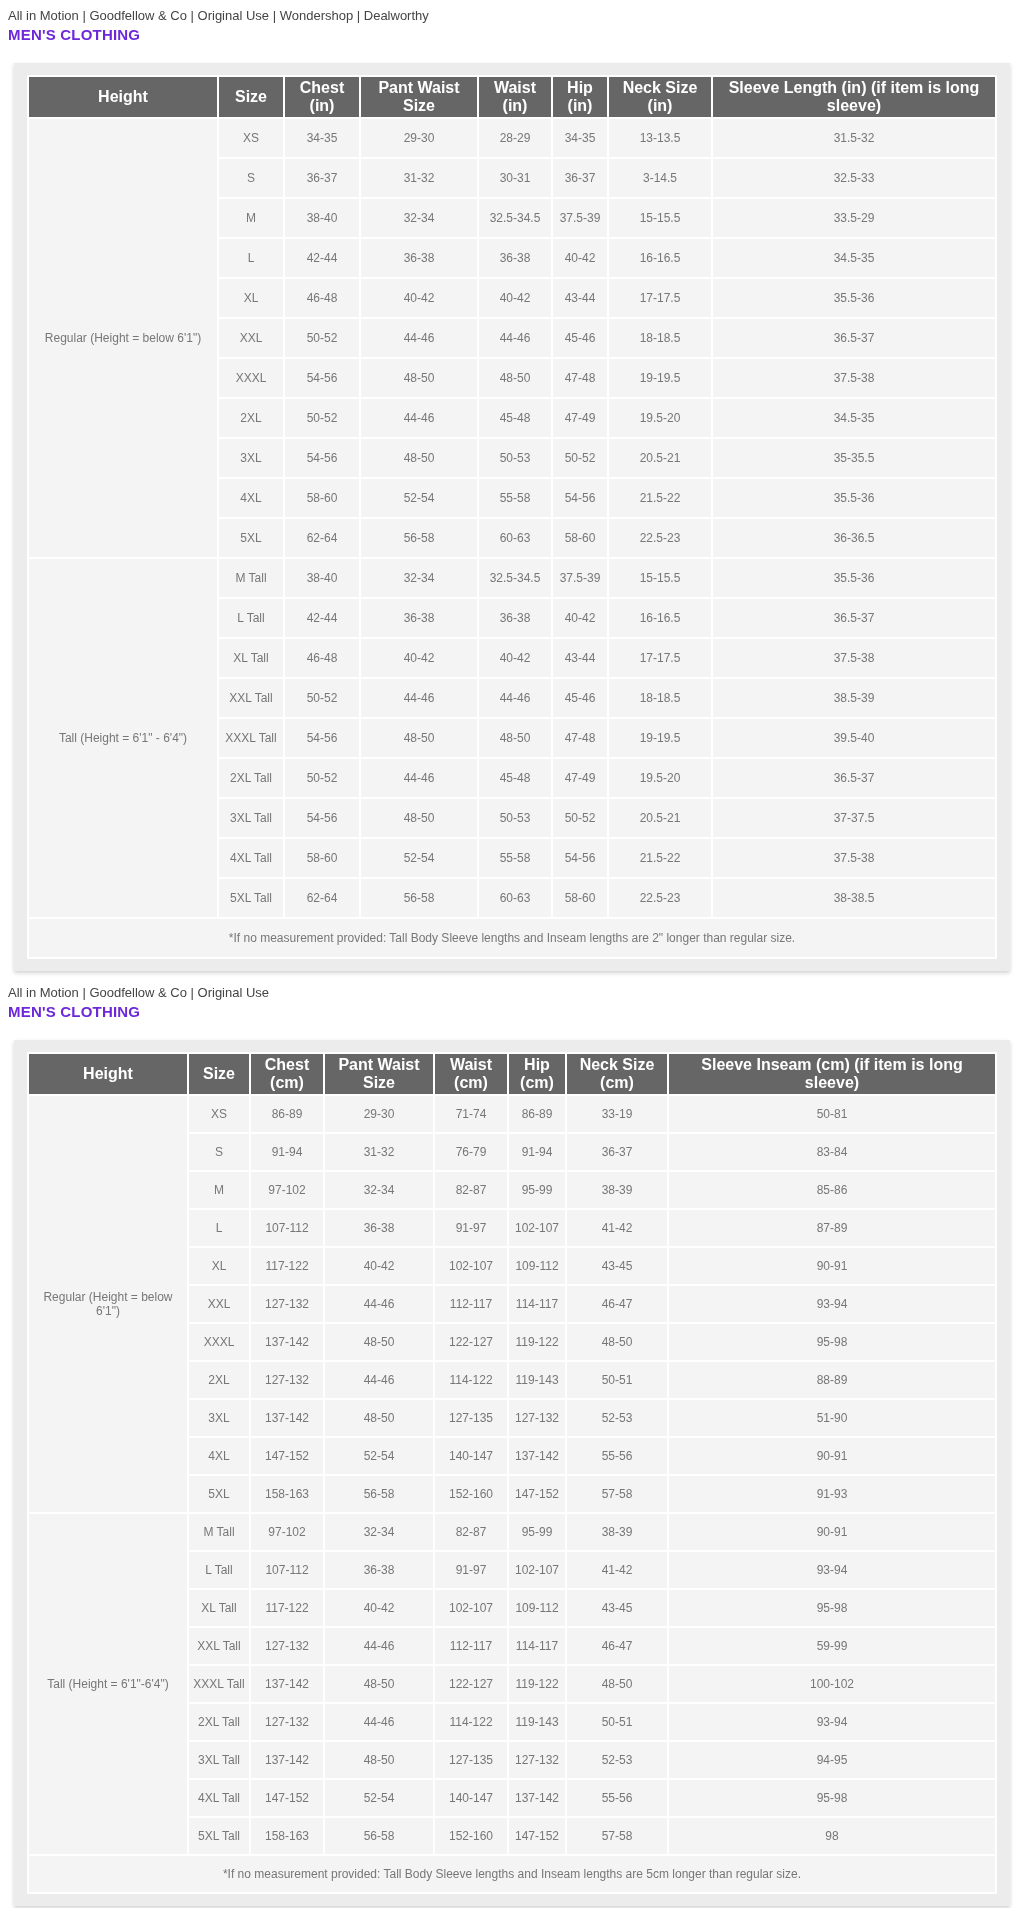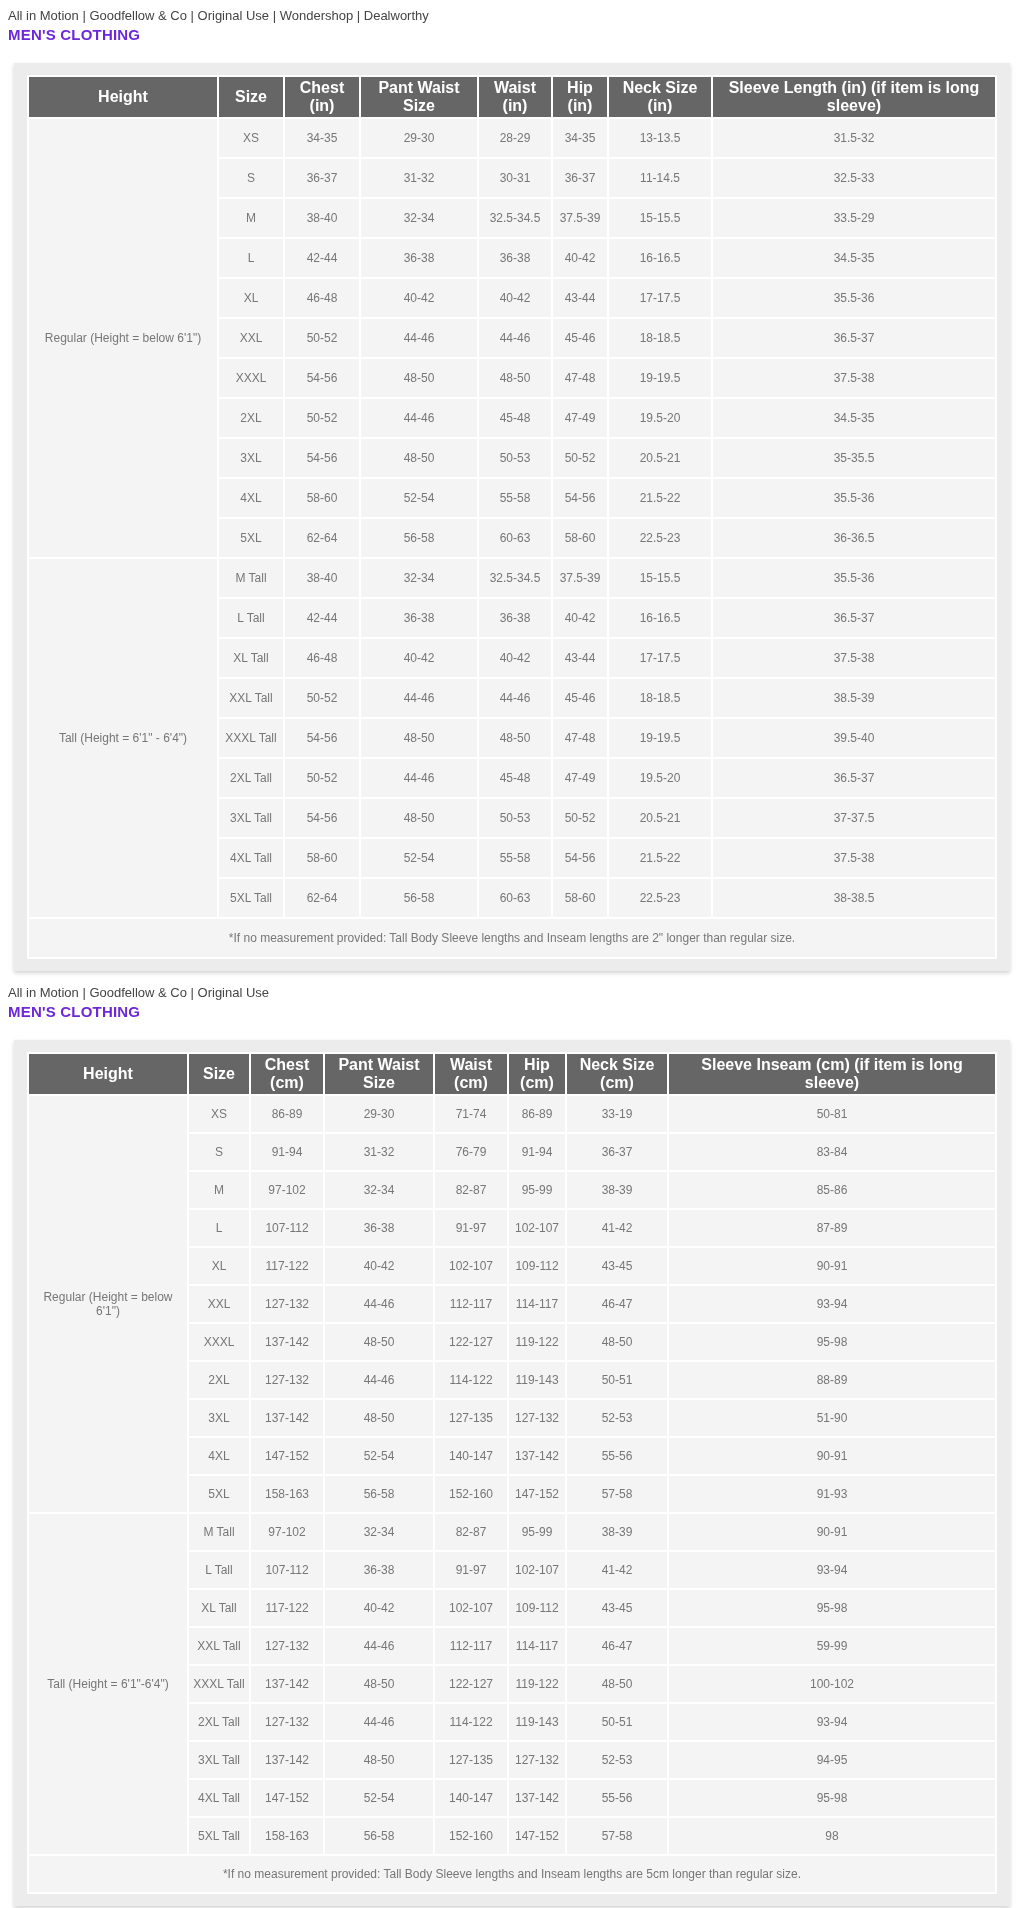--- a/index.html
+++ b/index.html
@@ -82,21 +82,21 @@
               <td class="value-cell val-even">34-35</td>
               <td class="value-cell val-even">13-13.5</td>
               <td class="value-cell val-even">31.5-32</td>
             </tr>
             <tr>
               <td class="size-cell val-odd">S</td>
               <td class="value-cell val-odd">36-37</td>
               <td class="value-cell val-odd">31-32</td>
               <td class="value-cell val-odd">30-31</td>
               <td class="value-cell val-odd">36-37</td>
-              <td class="value-cell val-odd">11-14.5</td>
+              <td class="value-cell val-odd">3-14.5</td>
               <td class="value-cell val-odd">32.5-33</td>
             </tr>
             <tr>
               <td class="size-cell val-even">M</td>
               <td class="value-cell val-even">38-40</td>
               <td class="value-cell val-even">32-34</td>
               <td class="value-cell val-even">32.5-34.5</td>
               <td class="value-cell val-even">37.5-39</td>
               <td class="value-cell val-even">15-15.5</td>
               <td class="value-cell val-even">33.5-29</td>

